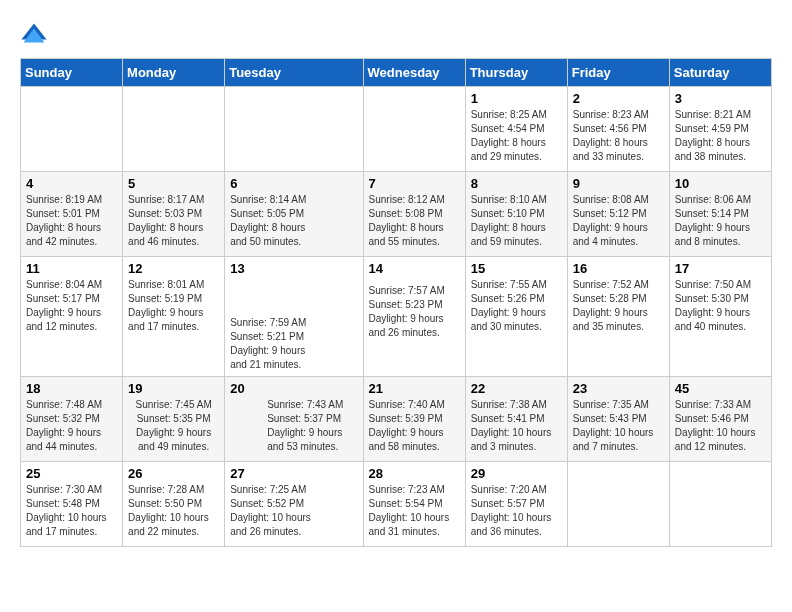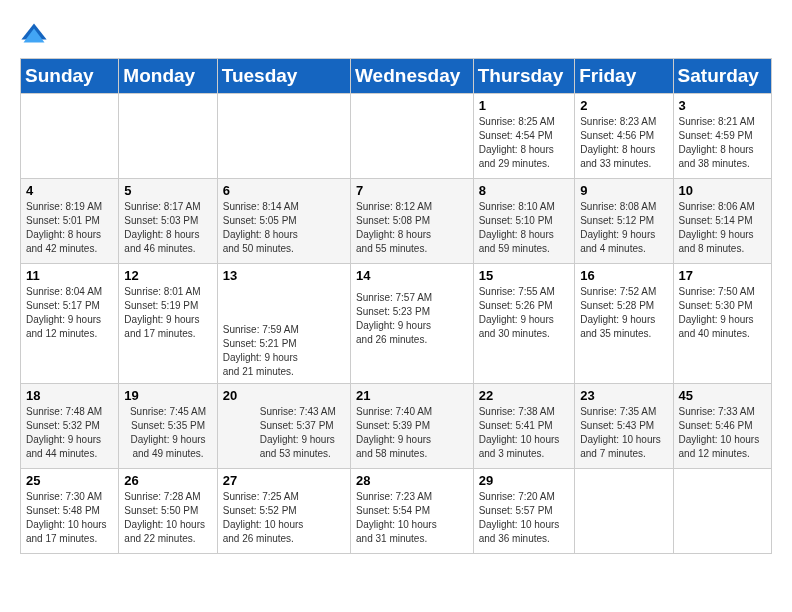--- a/index.html
+++ b/index.html
@@ -49,21 +49,21 @@
     table {
       width: 100%;
       border-collapse: collapse;
       font-size: 11px;
     }
     thead th {
       background-color: #1565C0;
       color: #fff;
       padding: 6px 4px;
       text-align: left;
-      font-size: 19px;
+      font-size: 13px;
       font-weight: bold;
       border: 1px solid #ccc;
     }
     tbody td {
       border: 1px solid #ccc;
       padding: 4px 5px;
       vertical-align: top;
       min-height: 80px;
       height: 85px;
     }

